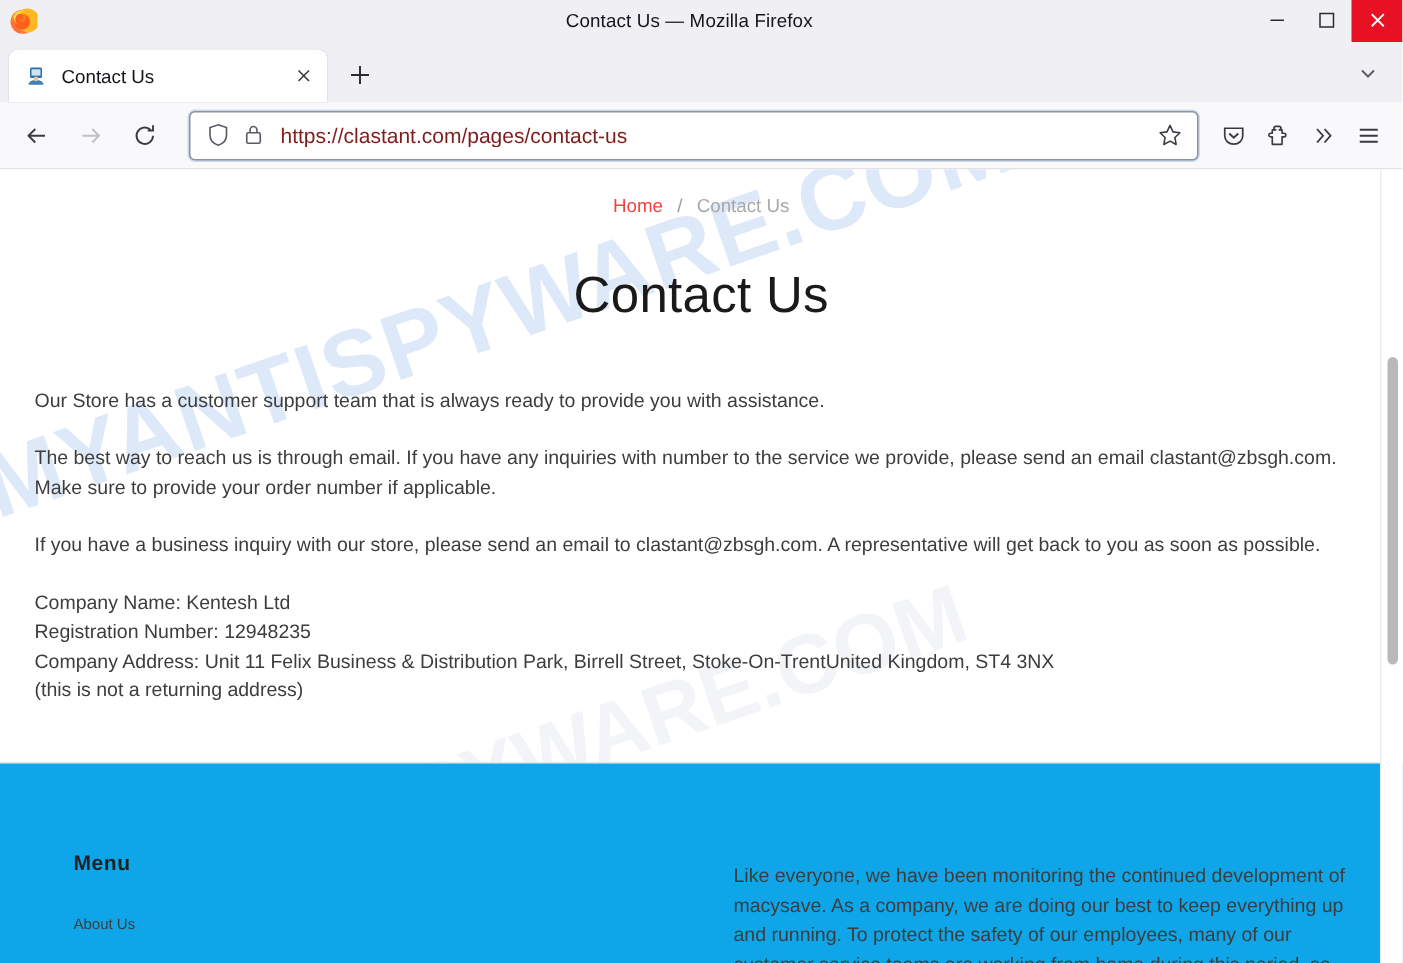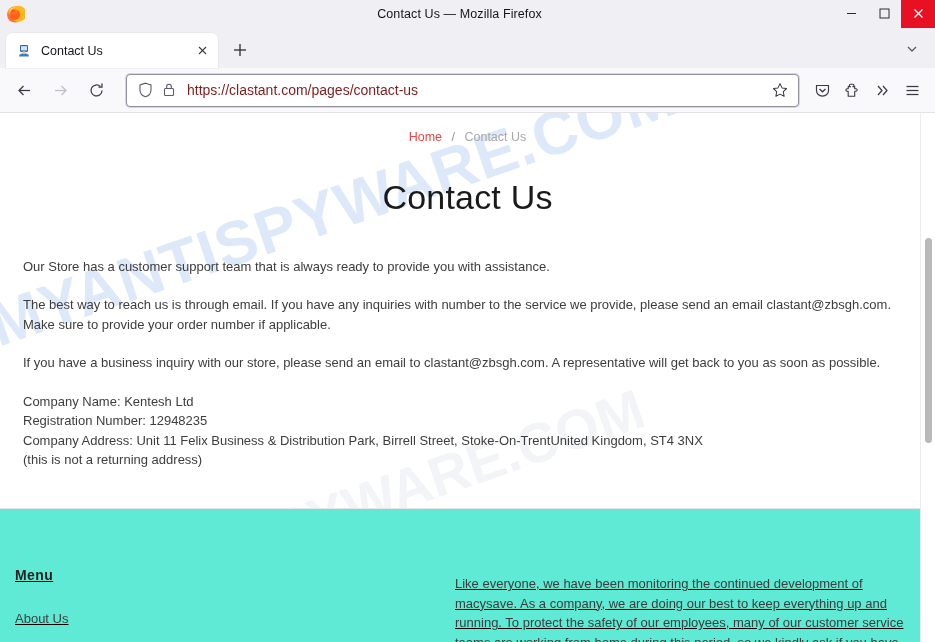--- a/index.html
+++ b/index.html
@@ -184,35 +184,34 @@
   .footer-divider {
     position: absolute;
     left: 0; right: 0;
     top: 395px;
     border-top: 1px solid #e6e6e6;
     z-index: 2;
   }
   .footer {
     position: absolute;
     left: 0; right: 0; top: 396px; bottom: 0;
-    background: #5eead4;
+    background: #0ea5e9;
     z-index: 2;
     display: flex;
-    padding: 58px 31px 0 15px;
-    text-decoration: underline;
+    padding: 58px 31px 0 49px;
   }
   .footer-col-left { width: 440px; flex: 0 0 440px; }
   .footer-heading {
     font-size: 14px; font-weight: 700; color: #1f2223;
     letter-spacing: .4px;
     margin-bottom: 28px;
   }
   .footer-link {
     display: block;
-    font-size: 13px; color: #3d3d3d;
+    font-size: 10px; color: #3d3d3d;
     margin-bottom: 26px;
   }
   .footer-col-right { flex: 1 1 auto; padding-top: 7px; }
   .footer-para {
     font-size: 13px; color: #3d3d3d; line-height: 1.5;
   }
 
   
   .scrollbar {
     position: absolute; right: 0; top: 0; bottom: 0;

